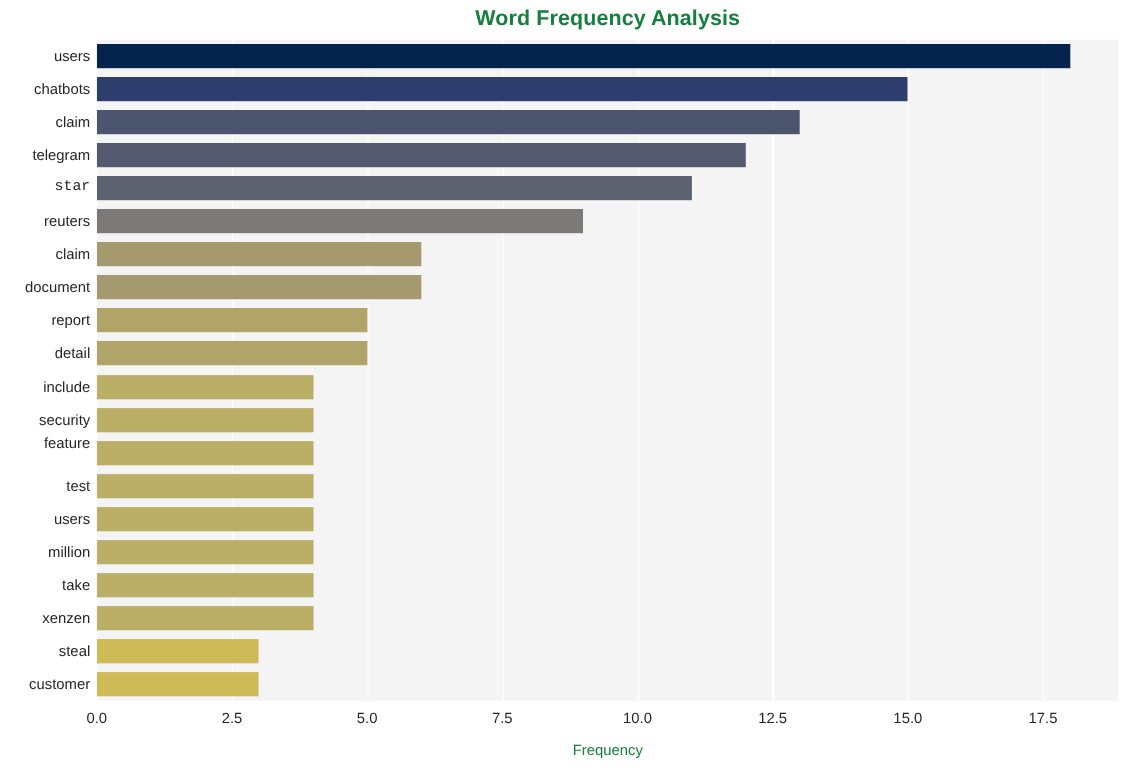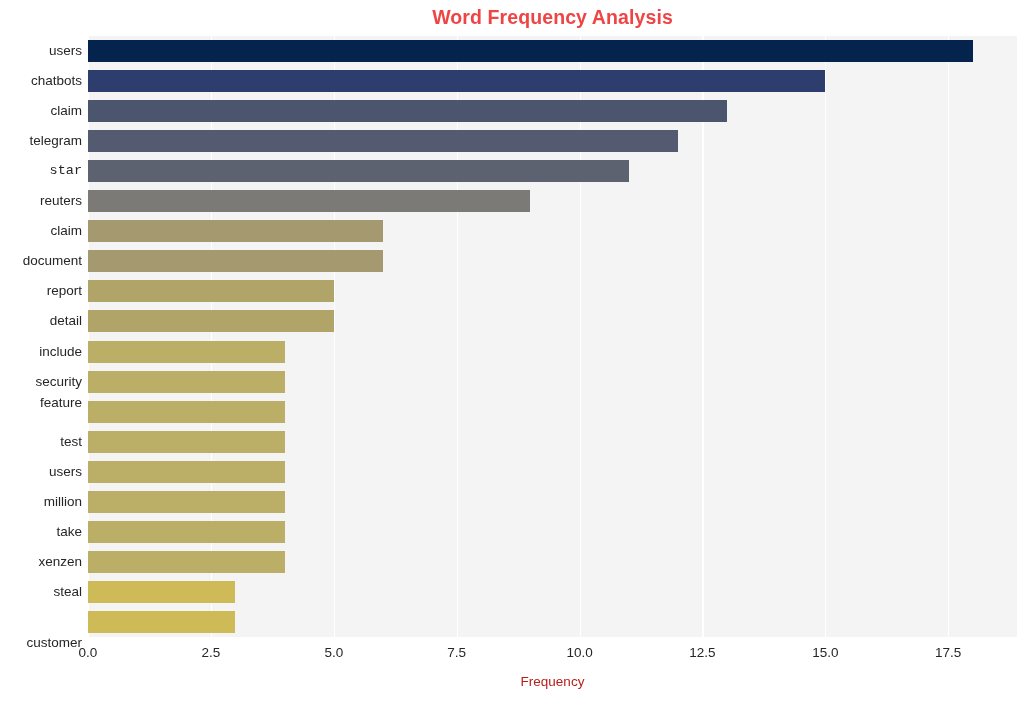--- a/index.html
+++ b/index.html
@@ -23,21 +23,21 @@
 
   
   #chart-title {
     position: absolute;
     left: 88px;
     top: 6px;
     width: 929px;
     text-align: center;
     font-size: 19.5px;
     font-weight: bold;
-    color: #ef4444;
+    color: #15803d;
     letter-spacing: 0.1px;
     white-space: nowrap;
   }
 
   
   #plot-area {
     position: absolute;
     left: 88px;
     top: 36px;
     width: 929px;
@@ -106,21 +106,21 @@
     opacity: 0;
   }
 
   #x-axis-title {
     position: absolute;
     left: 88px;
     top: 674px;
     width: 929px;
     text-align: center;
     font-size: 13.5px;
-    color: #b91c1c;
+    color: #15803d;
     white-space: nowrap;
   }
 </style>
 </head>
 <body>
 
 <div id="figure">
 
   <div id="chart-title">Word Frequency Analysis</div>
 
@@ -172,21 +172,21 @@
       <div class="y-tick-label" style="top: 278.475px;">detail</div>
       <div class="y-tick-label" style="top: 308.525px;">include</div>
       <div class="y-tick-label" style="top: 338.575px;">security</div>
       <div class="y-tick-label" style="top: 360px;">feature</div>
       <div class="y-tick-label" style="top: 398.675px;">test</div>
       <div class="y-tick-label" style="top: 428.725px;">users</div>
       <div class="y-tick-label" style="top: 458.775px;">million</div>
       <div class="y-tick-label" style="top: 488.825px;">take</div>
       <div class="y-tick-label" style="top: 518.875px; text-align: right;">xenzen</div>
       <div class="y-tick-label" style="top: 548.925px;">steal</div>
-      <div class="y-tick-label" style="top: 578.975px; margin-top: 21px;">customer</div>
+      <div class="y-tick-label" style="top: 578.975px;">customer</div>
     </div>
 
   <div id="x-axis">
       <div class="x-tick-mark" style="left: 0px;"></div>
       <div class="x-tick-label" style="left: 0px;">0.0</div>
       <div class="x-tick-mark" style="left: 122.884px;"></div>
       <div class="x-tick-label" style="left: 122.884px;">2.5</div>
       <div class="x-tick-mark" style="left: 245.767px;"></div>
       <div class="x-tick-label" style="left: 245.767px;">5.0</div>
       <div class="x-tick-mark" style="left: 368.651px;"></div>

